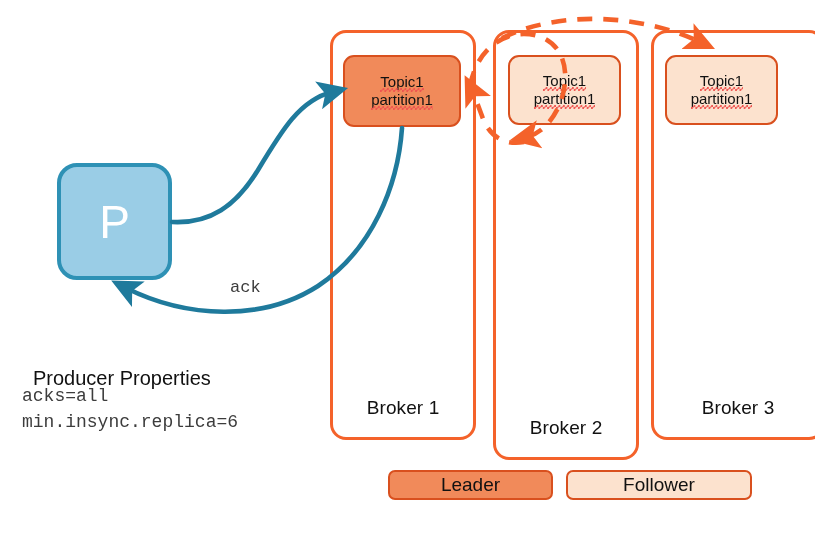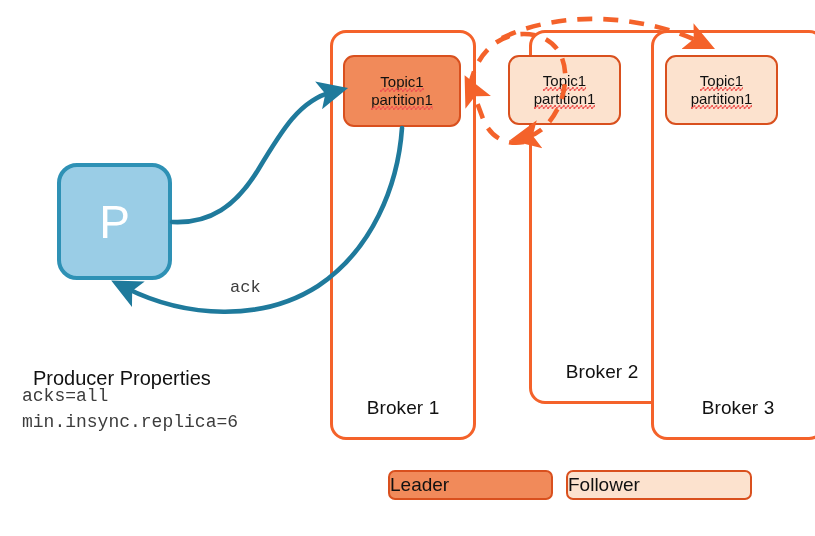--- a/index.html
+++ b/index.html
@@ -135,42 +135,42 @@
   }
 
   
   .legend-item {
     position: absolute;
     box-sizing: border-box;
     border: 2.5px solid #D9501E;
     border-radius: 7px;
     display: flex;
     align-items: center;
-    justify-content: flex-start;
+    justify-content: center;
     font-size: 19px;
     color: #111111;
     z-index: 3;
   }
   .legend-item.leader { background: #F18A5A; }
   .legend-item.follower { background: #FCE2CE; }
 </style>
 </head>
 <body>
 
 <div id="stage">
 
   <div class="broker" style="left:330px; top:30px; width:146px; height:410px;">
     <div class="broker-label">Broker 1</div>
   </div>
   <div class="partition leader" style="left:343px; top:55px; width:118px; height:72px;">
     <span class="pline">Topic1</span>
     <span class="pline">partition1</span>
   </div>
 
-  <div class="broker" style="left:493px; top:30px; width:146px; height:374px;margin-left:36px;">
+  <div class="broker" style="left:493px; top:30px; width:146px; height:430px;">
     <div class="broker-label">Broker 2</div>
   </div>
   <div class="partition follower" style="left:508px; top:55px; width:113px; height:70px;">
     <span class="pline">Topic1</span>
     <span class="pline">partition1</span>
   </div>
 
   <div class="broker" style="left:651px; top:30px; width:174px; height:410px;">
     <div class="broker-label">Broker 3</div>
   </div>

